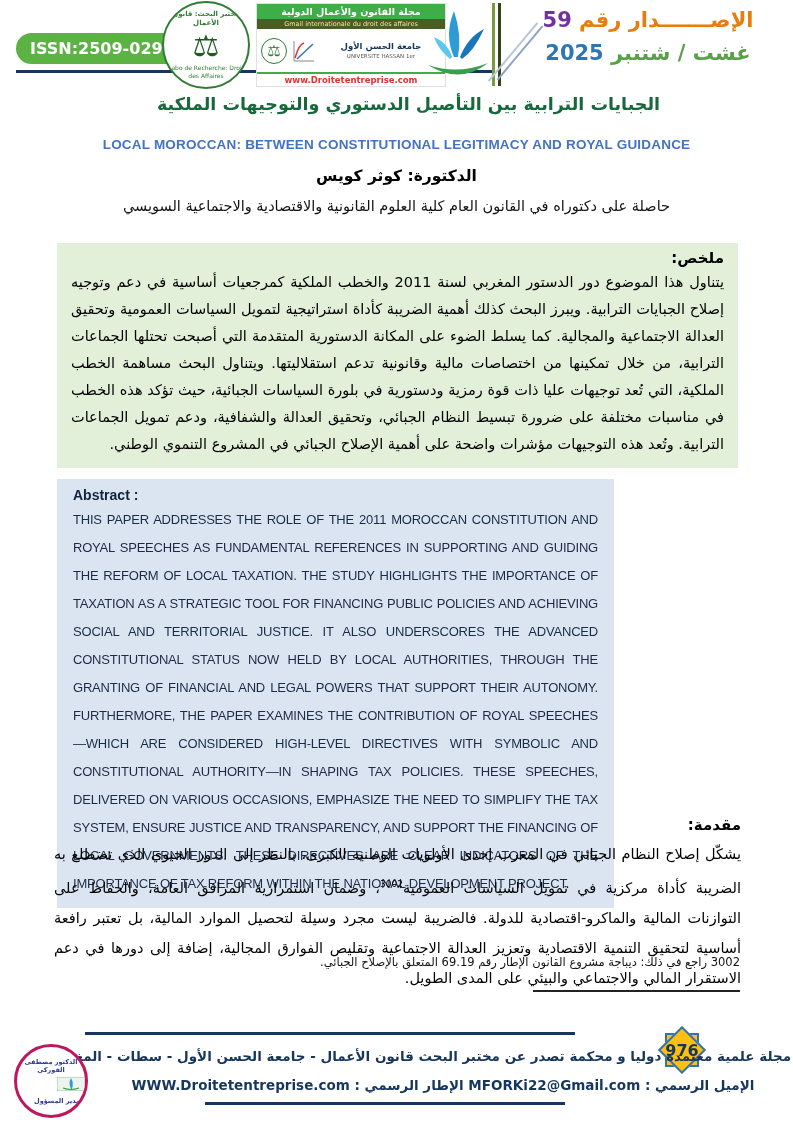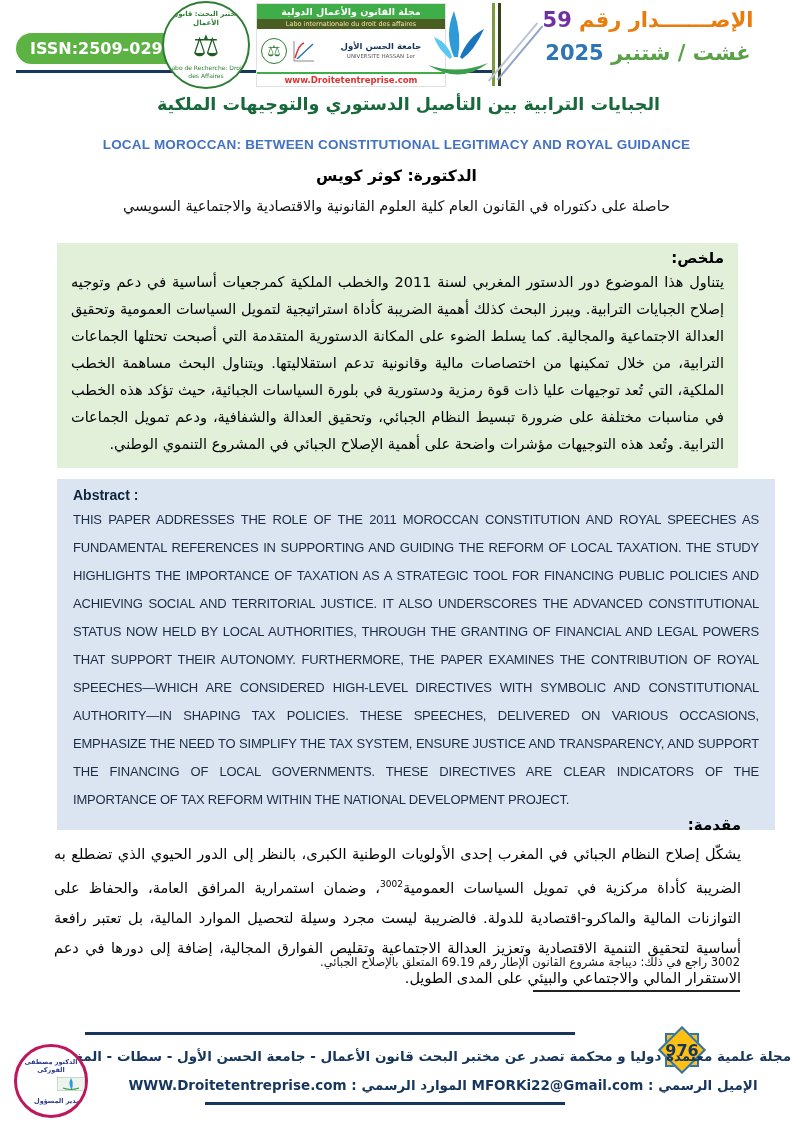--- a/index.html
+++ b/index.html
@@ -58,21 +58,21 @@
     font-family:"Liberation Sans", sans-serif; }
   .author { top:167px; left:0; width:100%; text-align:center; font-size:15.5px; font-weight:bold; }
   .affil { top:198px; left:0; width:100%; text-align:center; font-size:14.5px; color:#111; }
 
   
   .abs-ar { top:243px; left:57px; width:681px; background:#e2efd9;
     direction:rtl; padding:6px 14px 10px; }
   .abs-ar-h { font-weight:bold; font-size:15px; margin-bottom:2px; }
   .abs-ar-b { font-size:14.5px; line-height:27px; text-align:justify; }
 
-  .abs-en { top:479px; left:57px; width:718px; background:#dbe5f1; padding:8px 16px 16px;
+  .abs-en { top:479px; left:57px; width:557px; background:#dbe5f1; padding:8px 16px 10px;
     font-family:"Liberation Sans", sans-serif; }
   .abs-en-h { font-weight:bold; font-size:14px; color:#10243e; margin-bottom:3px; }
   .abs-en-b { font-size:13px; line-height:28px; text-align:justify; color:#1c2b45; letter-spacing:-0.2px; }
 
   
   .intro { top:816px; left:54px; width:687px; direction:rtl; }
   .intro-h { font-weight:bold; font-size:15px; margin-bottom:5px; }
   .intro-b { font-size:14.5px; line-height:30px; text-align:justify; }
   .intro-b sup { font-size:9px; }
 
@@ -113,21 +113,21 @@
   <div class="abs header-rule"></div>
 
   <div class="abs lab-seal">
     <div class="seal-text-top">مختبر البحث: قانون الأعمال</div>
     <div class="seal-scales">⚖</div>
     <div class="seal-text-bottom">Labo de Recherche: Droit des Affaires</div>
   </div>
 
   <div class="abs journal-logo">
     <div class="jl-banner">مجلة القانون والأعمال الدولية</div>
-    <div class="jl-sub">Labo internationale du droit des affaires</div>
+    <div class="jl-sub">Gmail internationale du droit des affaires</div>
     <div class="jl-mid">
       <span class="jl-mini-seal">⚖</span>
       <svg width="26" height="26" viewBox="0 0 26 26">
         <polyline points="3,23 3,3" stroke="#888" stroke-width="1" fill="none"></polyline>
         <polyline points="3,23 23,23" stroke="#888" stroke-width="1" fill="none"></polyline>
         <path d="M4 20 Q8 6 13 5" stroke="#e03131" stroke-width="1.5" fill="none"></path>
         <line x1="6" y1="21" x2="22" y2="6" stroke="#2e75b6" stroke-width="1.5"></line>
       </svg>
       <span class="jl-univ">
         <span>جامعة الحسن الأول</span>
@@ -192,21 +192,21 @@
     <div class="pb-sq"></div>
     <div class="pb-sq r45"></div>
     <div class="pb-num">976</div>
   </div>
 
   <div class="abs footer-line1">مجلة علمية معتمدة  دوليا و محكمة تصدر عن مختبر البحث قانون الأعمال - جامعة الحسن الأول - سطات - المغرب</div>
 
   <div class="abs footer-line2">
     <span>الإميل الرسمي :</span>
     <span>MFORKi22@Gmail.com</span>
-    <span>الموارد الرسمي :</span>
+    <span>الإطار الرسمي :</span>
     <span>WWW.Droitetentreprise.com</span>
   </div>
 
   <div class="abs footer-underline"></div>
 
   <div class="abs dir-seal">
     <div class="ds-top">الدكتور مصطفى الفوركي</div>
     <div class="ds-mid">
       <svg width="28" height="14" viewBox="0 0 28 14">
         <rect x="0" y="0" width="28" height="14" fill="#eef3ee" stroke="#3a9e4d" stroke-width="0.5"></rect>

